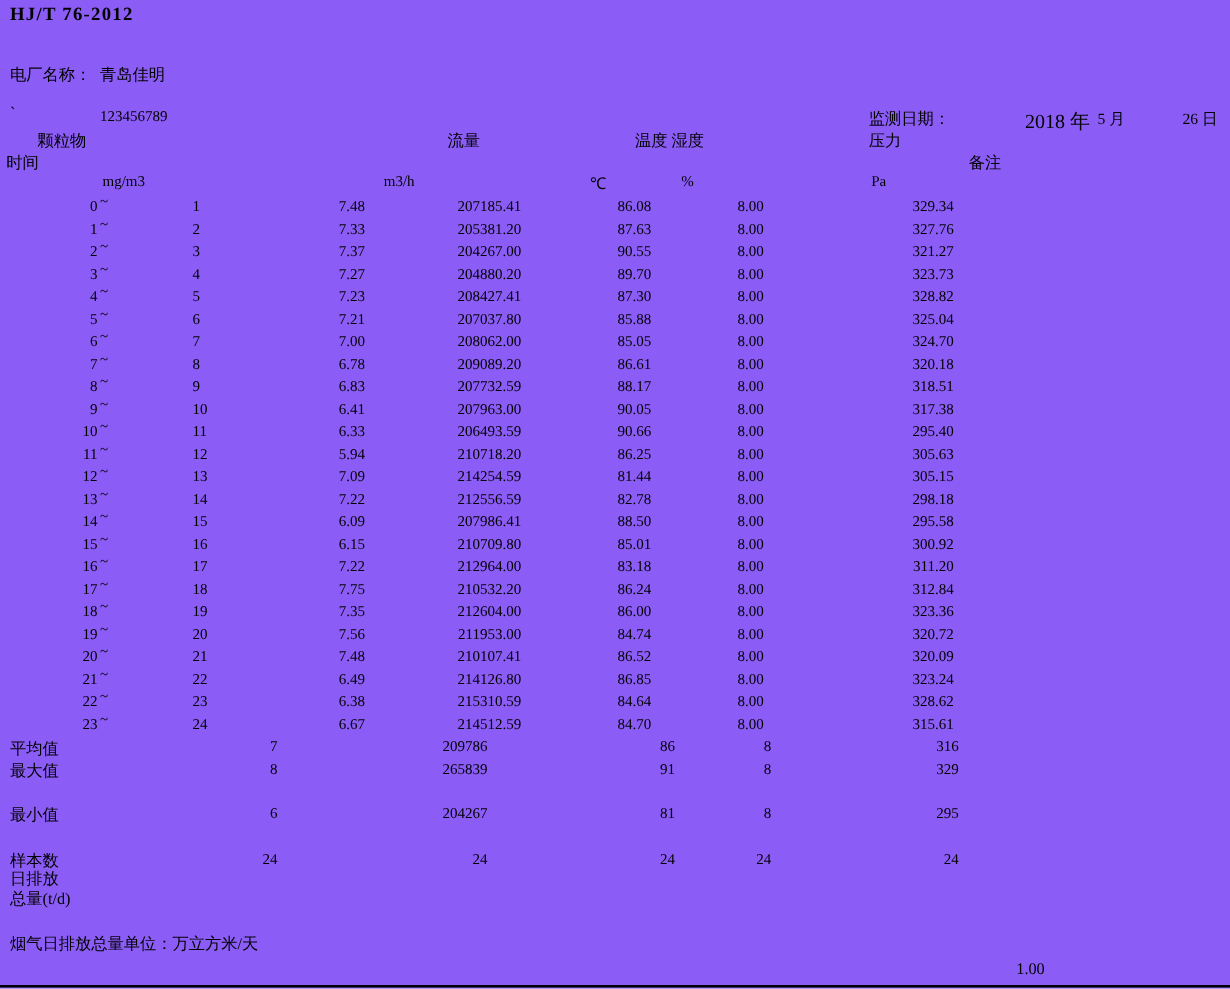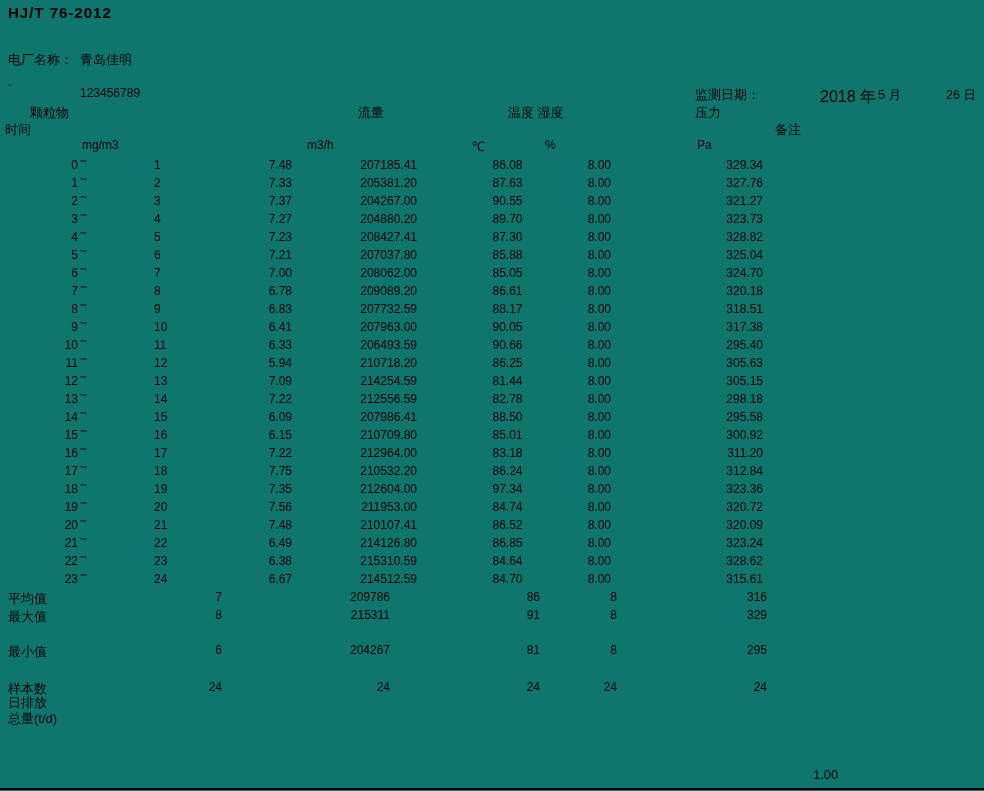--- a/index.html
+++ b/index.html
@@ -1,19 +1,19 @@
 <!DOCTYPE html>
 <html><head>
 <meta charset="utf-8">
 <style>
   * { margin:0; padding:0; box-sizing:border-box; }
   html,body { background:#ffffff; }
   .page {
-    position:relative; width:984px; height:791px; background:#0f766e;
-    color:#000000; font-family:Liberation Sans, sans-serif;
+    position:relative; width:984px; height:791px; background:#8b5cf6;
+    color:#000000; font-family:Liberation Serif, serif;
     overflow:hidden;
   }
   .abs { position:absolute; white-space:nowrap; }
   .cjk { font-size:13px; }
   .standard { left:8px; top:4px; font-size:15px; font-weight:bold; letter-spacing:1px; }
   .title { left:0; top:22px; width:845px; text-align:center; font-size:21px; font-weight:bold; }
   .plant-label { left:8px; top:51px; }
   .plant-name { left:80px; top:51px; }
   .mark { left:8px; top:82px; font-size:13px; }
   .serial { left:80px; top:86px; font-size:12px; }
@@ -267,21 +267,21 @@
       <span class="c-temp">86.24</span>
       <span class="c-hum">8.00</span>
       <span class="c-press">312.84</span>
     </div>
       <div class="row" style="top: 482px;">
       <span class="c-h1">18</span>
       <span class="c-tilde">~</span>
       <span class="c-h2">19</span>
       <span class="c-pm">7.35</span>
       <span class="c-flow">212604.00</span>
-      <span class="c-temp">97.34</span>
+      <span class="c-temp">86.00</span>
       <span class="c-hum">8.00</span>
       <span class="c-press">323.36</span>
     </div>
       <div class="row" style="top: 500px;">
       <span class="c-h1">19</span>
       <span class="c-tilde">~</span>
       <span class="c-h2">20</span>
       <span class="c-pm">7.56</span>
       <span class="c-flow">211953.00</span>
       <span class="c-temp">84.74</span>
@@ -334,21 +334,21 @@
       <span class="s-label">平均值</span>
       <span class="v s-c0">7</span>
       <span class="v s-c1">209786</span>
       <span class="v s-c2">86</span>
       <span class="v s-c3">8</span>
       <span class="v s-c4">316</span>
     </div>
       <div class="srow" style="top: 608px;">
       <span class="s-label">最大值</span>
       <span class="v s-c0">8</span>
-      <span class="v s-c1">215311</span>
+      <span class="v s-c1">265839</span>
       <span class="v s-c2">91</span>
       <span class="v s-c3">8</span>
       <span class="v s-c4">329</span>
     </div>
       <div class="srow" style="top: 643px;">
       <span class="s-label">最小值</span>
       <span class="v s-c0">6</span>
       <span class="v s-c1">204267</span>
       <span class="v s-c2">81</span>
       <span class="v s-c3">8</span>
@@ -360,17 +360,18 @@
       <span class="v s-c1">24</span>
       <span class="v s-c2">24</span>
       <span class="v s-c3">24</span>
       <span class="v s-c4">24</span>
     </div>
     </div>
 
   <div class="abs cjk daily1">日排放</div>
   <div class="abs cjk daily2">总量(t/d)</div>
 
+  <div class="abs cjk footnote">烟气日排放总量单位：万立方米/天</div>
   <div class="abs pageval">1.00</div>
 
   <div class="abs bottom-line"></div>
 
 </div>
 
 </body></html>

